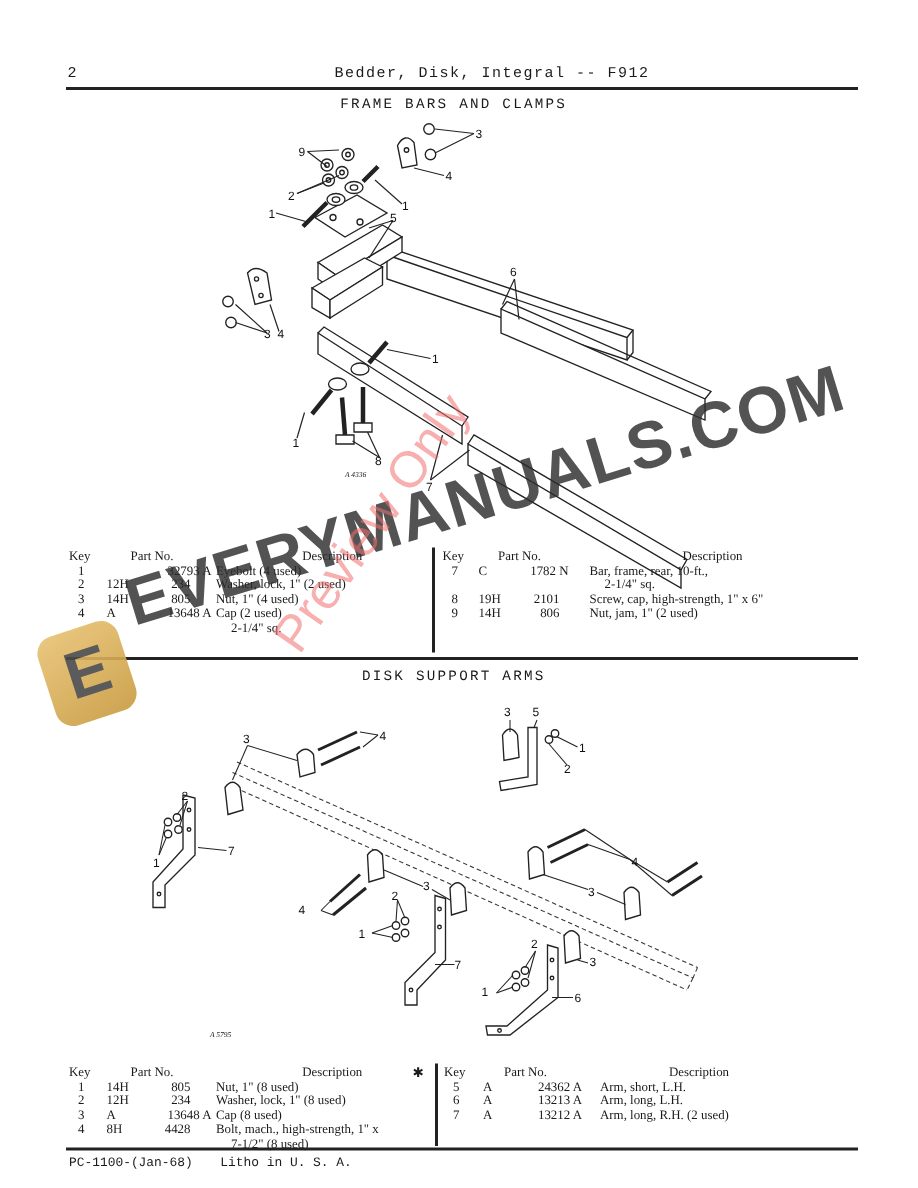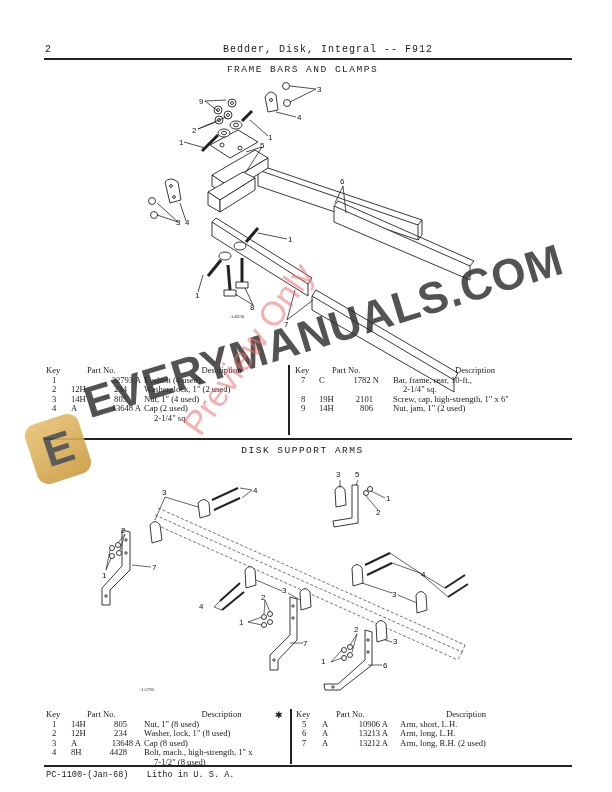--- a/index.html
+++ b/index.html
@@ -378,21 +378,21 @@
 
 <div class="abs parts" style="left:296px; top:710px; width:290px;">
   <div class="row hd">
     <span class="c-key">Key</span>
     <span class="c-pre" style="left:40px;">Part No.</span>
     <span class="c-desc" style="left:110px; width:120px; text-align:center;">Description</span>
   </div>
   <div class="row">
     <span class="c-key" style="left:6px;">5</span>
     <span class="c-pre" style="left:26px;">A</span>
-    <span class="c-num" style="left:40px; width:52px;">10906 A</span>
+    <span class="c-num" style="left:40px; width:52px;">24362 A</span>
     <span class="c-desc" style="left:104px;">Arm, short, L.H.</span>
   </div>
   <div class="row">
     <span class="c-key" style="left:6px;">6</span>
     <span class="c-pre" style="left:26px;">A</span>
     <span class="c-num" style="left:40px; width:52px;">13213 A</span>
     <span class="c-desc" style="left:104px;">Arm, long, L.H.</span>
   </div>
   <div class="row">
     <span class="c-key" style="left:6px;">7</span>

